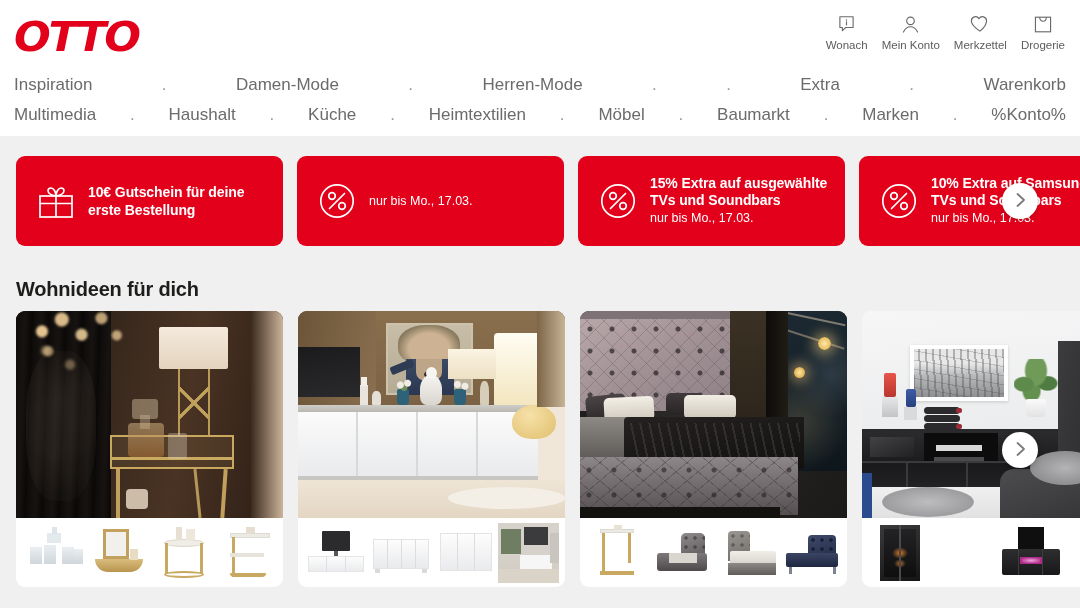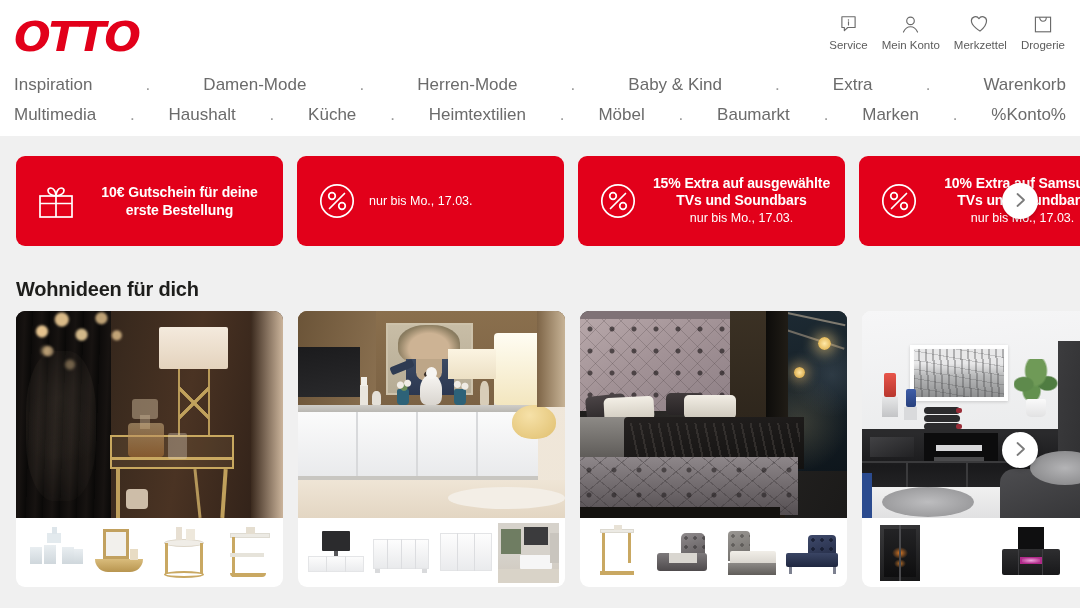--- a/index.html
+++ b/index.html
@@ -113,21 +113,20 @@
     line-height: 30px;
     user-select: none;
   }
 
   
   .promo-strip {
     position: absolute;
     left: 0; top: 156px;
     width: 1080px; height: 90px;
     overflow: hidden;
-    text-align: center;
   }
   .promo-track {
     position: absolute;
     left: 16px; top: 0;
     display: flex;
     gap: 14px;
   }
   .promo {
     width: 267px; height: 90px;
     background: #e2001a;
@@ -259,21 +258,21 @@
     <div class="header-actions">
 
       <a class="action">
         <span class="ico">
           <svg width="17" height="18" viewBox="0 0 18 19" fill="none">
             <path d="M2 1.8h14v11.4H8.2L4.6 16.6v-3.4H2z" stroke="#6a6a6a" stroke-width="1.2" stroke-linejoin="round"></path>
             <line x1="9" y1="5.2" x2="9" y2="5.2" stroke="#6a6a6a" stroke-width="1.5" stroke-linecap="round"></line>
             <line x1="9" y1="7.2" x2="9" y2="10.6" stroke="#6a6a6a" stroke-width="1.2" stroke-linecap="round"></line>
           </svg>
         </span>
-        <span class="lbl">Service</span>
+        <span class="lbl">Wonach</span>
       </a>
 
       <a class="action">
         <span class="ico">
           <svg width="19" height="19" viewBox="0 0 20 20" fill="none">
             <circle cx="10" cy="6.2" r="4" stroke="#6a6a6a" stroke-width="1.2"></circle>
             <path d="M2.6 18c1.6-3.7 4.3-5.6 7.4-5.6s5.8 1.9 7.4 5.6" stroke="#6a6a6a" stroke-width="1.2" stroke-linecap="round"></path>
           </svg>
         </span>
         <span class="lbl">Mein Konto</span>
@@ -303,21 +302,20 @@
 
   <nav class="nav">
 
     <div class="nav-row">
       <span class="nav-item">Inspiration</span>
       <span class="nav-sep">.</span>
       <span class="nav-item">Damen-Mode</span>
       <span class="nav-sep">.</span>
       <span class="nav-item">Herren-Mode</span>
       <span class="nav-sep">.</span>
-      <span class="nav-item">Baby &amp; Kind</span>
       <span class="nav-sep">.</span>
       <span class="nav-item">Extra</span>
       <span class="nav-sep">.</span>
       <span class="nav-item">Warenkorb</span>
     </div>
 
     <div class="nav-row">
       <span class="nav-item">Multimedia</span>
       <span class="nav-sep">.</span>
       <span class="nav-item">Haushalt</span>

